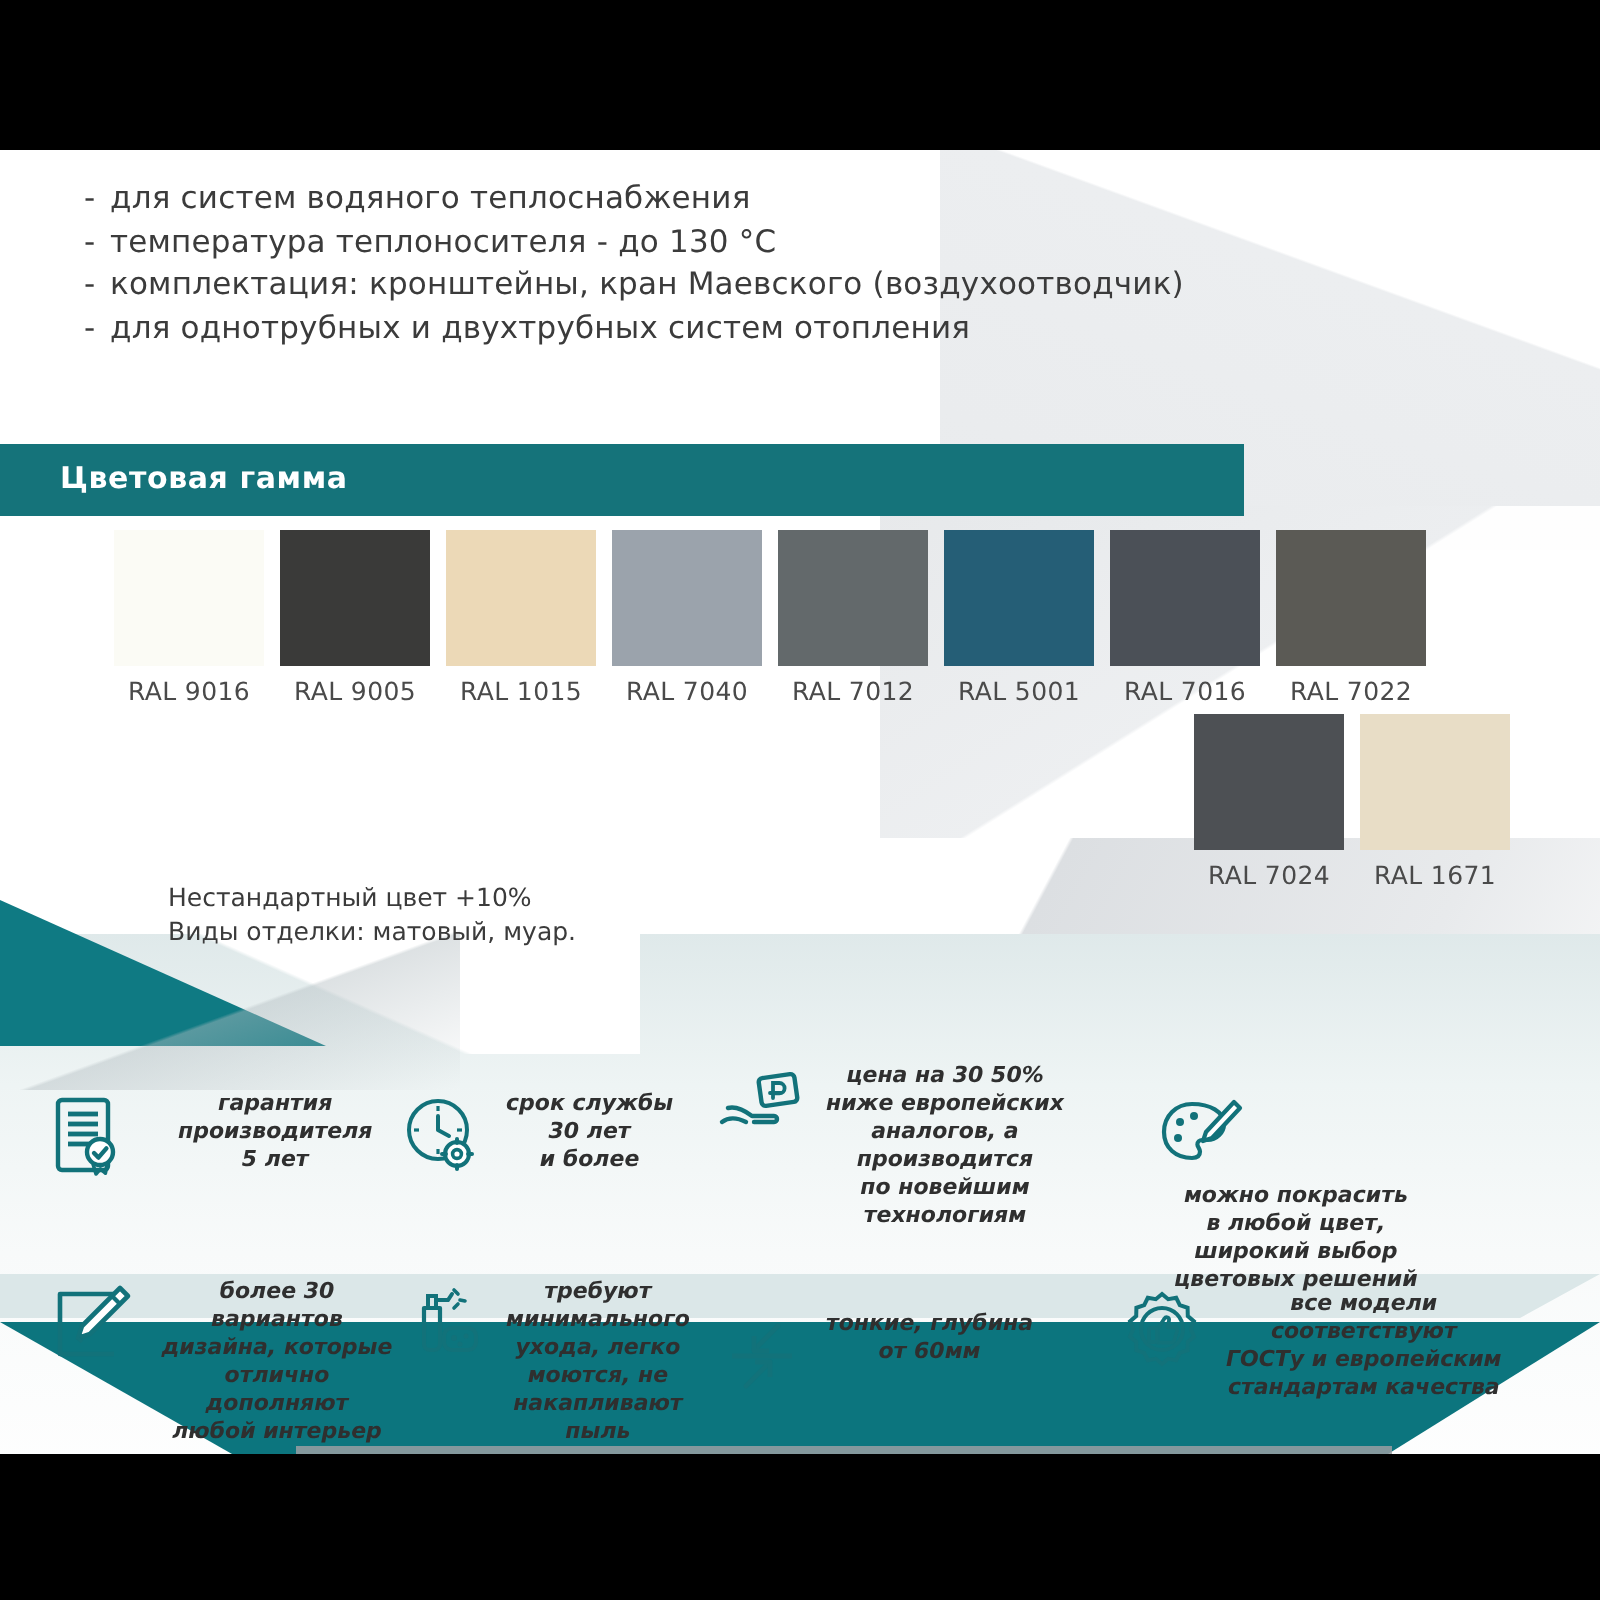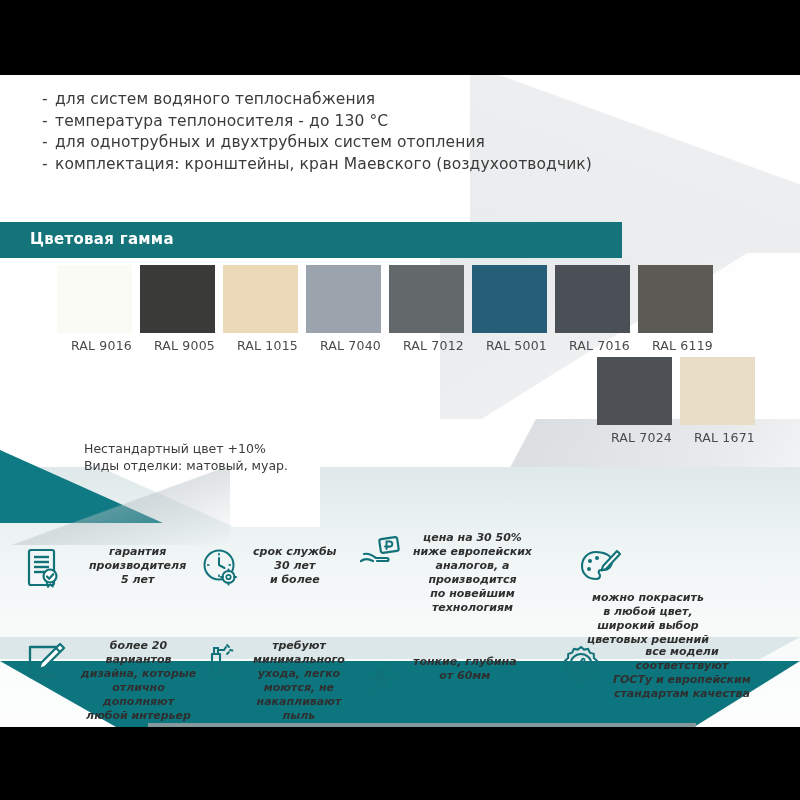--- a/index.html
+++ b/index.html
@@ -52,21 +52,21 @@
   #gamma-header{position:absolute;left:0;top:147px;width:622px;height:36px;background:#15737a;z-index:12;}
   #gamma-title{position:absolute;left:30px;top:155px;z-index:13;color:#ffffff;
      font-family:"DejaVu Sans",sans-serif;font-weight:bold;font-size:15px;letter-spacing:.3px;}
 
   
   .swatch-row{position:absolute;z-index:14;display:flex;}
   #swatch-row-1{left:57px;top:190px;}
   #swatch-row-2{left:597px;top:282px;}
   .swatch{width:75px;margin-right:8px;}
   .swatch-chip{width:75px;height:68px;}
-  .swatch-label{margin-top:5px;text-align:right;font-family:"DejaVu Sans",sans-serif;
+  .swatch-label{margin-top:5px;text-align:center;font-family:"DejaVu Sans",sans-serif;
      font-size:12.5px;color:#4a4a4a;letter-spacing:.2px;white-space:nowrap;}
 
   
   #note-block{position:absolute;left:68px;top:365px;z-index:15;margin-left:16px;}
   .note-line{font-family:"DejaVu Sans",sans-serif;font-size:12.5px;color:#3b3b3b;line-height:17px;white-space:nowrap;}
 
   
   #features{position:absolute;left:0;top:398px;width:800px;z-index:20;}
   .feature{position:absolute;display:flex;align-items:flex-start;font-style:italic;}
   .feature-icon{flex:0 0 auto;width:46px;height:46px;display:flex;align-items:center;justify-content:center;}
@@ -100,24 +100,24 @@
     <div id="teal-triangle-shadow"></div>
 
     <div id="spec-list">
       <div class="spec-line">
         <span class="spec-dash">-</span><span>для систем водяного теплоснабжения</span>
       </div>
       <div class="spec-line">
         <span class="spec-dash">-</span><span>температура теплоносителя - до 130 °C</span>
       </div>
       <div class="spec-line">
+        <span class="spec-dash">-</span><span>комплектация: кронштейны, кран Маевского (воздухоотводчик)</span>
+      </div>
+      <div class="spec-line">
         <span class="spec-dash">-</span><span>для однотрубных и двухтрубных систем отопления</span>
-      </div>
-      <div class="spec-line">
-        <span class="spec-dash">-</span><span>комплектация: кронштейны, кран Маевского (воздухоотводчик)</span>
       </div>
     </div>
 
     <div id="gamma-header"></div>
     <div id="gamma-title">Цветовая гамма</div>
 
     <div class="swatch-row" id="swatch-row-1">
       <div class="swatch">
         <div class="swatch-chip" style="background: rgb(251, 251, 245);"></div>
         <div class="swatch-label">RAL 9016</div>
@@ -141,21 +141,21 @@
       <div class="swatch">
         <div class="swatch-chip" style="background: rgb(37, 94, 118);"></div>
         <div class="swatch-label">RAL 5001</div>
       </div>
       <div class="swatch">
         <div class="swatch-chip" style="background: rgb(75, 80, 87);"></div>
         <div class="swatch-label">RAL 7016</div>
       </div>
       <div class="swatch">
         <div class="swatch-chip" style="background: rgb(91, 90, 85);"></div>
-        <div class="swatch-label">RAL 6119</div>
+        <div class="swatch-label">RAL 7022</div>
       </div>
     </div>
 
     <div class="swatch-row" id="swatch-row-2">
       <div class="swatch">
         <div class="swatch-chip" style="background: rgb(77, 80, 84);"></div>
         <div class="swatch-label">RAL 7024</div>
       </div>
       <div class="swatch">
         <div class="swatch-chip" style="background: rgb(232, 221, 198);"></div>
@@ -251,21 +251,21 @@
 
       <div class="feature" id="feature-4">
         <div class="feature-icon">
           <svg width="42" height="42" viewBox="0 0 42 42">
             <path d="M33 6H6v30h27" fill="none" stroke="#12727a" stroke-width="2.3" stroke-linejoin="round"></path>
             <path d="M36 3l4 4-19 19-6 2 2-6z" fill="#ffffff" stroke="#12727a" stroke-width="2.3" stroke-linejoin="round"></path>
             <line x1="32" y1="7" x2="36" y2="11" stroke="#12727a" stroke-width="2.1"></line>
             <line x1="15" y1="28" x2="17" y2="30" stroke="#12727a" stroke-width="1.8"></line>
           </svg>
         </div>
-        <div class="feature-text">более 20
+        <div class="feature-text">более 30
 вариантов
 дизайна, которые
 отлично дополняют
 любой интерьер</div>
       </div>
 
       <div class="feature" id="feature-5">
         <div class="feature-icon">
           <svg width="42" height="42" viewBox="0 0 42 42">
             <path d="M12 13h8v18a3 3 0 01-3 3h-2a3 3 0 01-3-3z" fill="none" stroke="#12727a" stroke-width="2.1" stroke-linejoin="round"></path>

